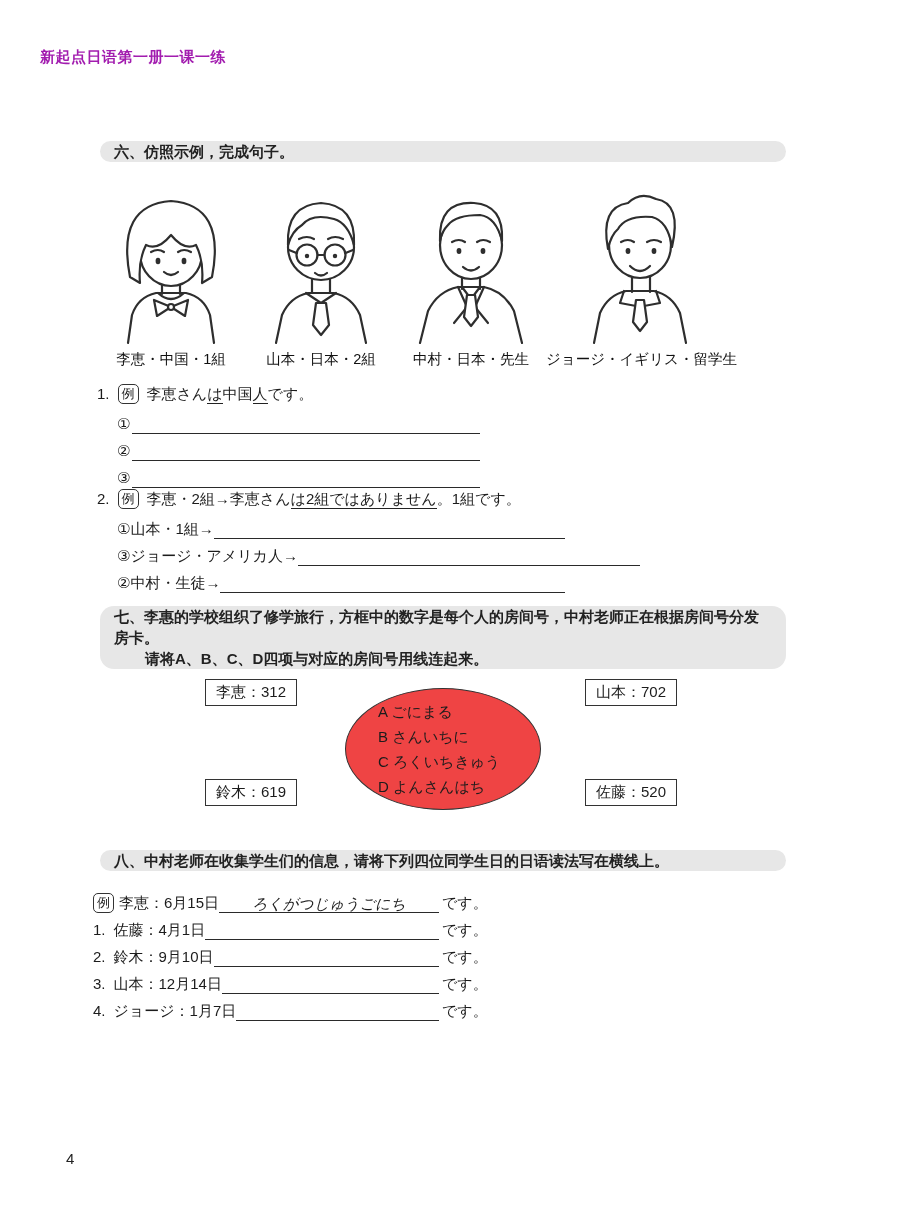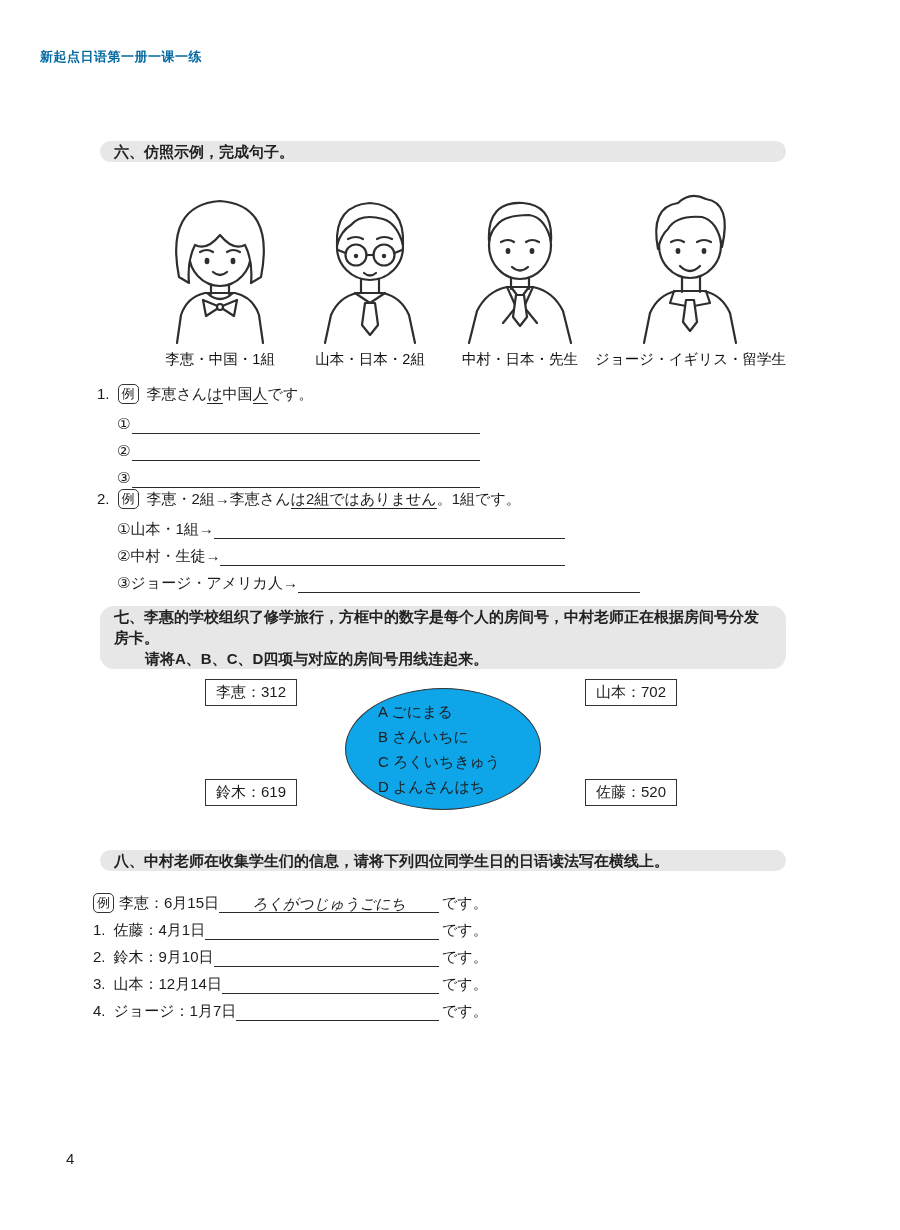--- a/index.html
+++ b/index.html
@@ -4,37 +4,37 @@
 <style>
   * { margin:0; padding:0; box-sizing:border-box; }
   html,body { background:#888; }
   body { width:900px; margin:0 auto; font-family:"Liberation Sans","DejaVu Sans",sans-serif; }
   .page {
     position:relative; width:900px; height:1230px; background:#ffffff;
     color:#1c1c1c; overflow:hidden;
   }
   .book-title {
     position:absolute; left:40px; top:48px;
-    color:#0369a1; font-size:13px; font-weight:bold; letter-spacing:.5px;
+    color:#a21caf; font-size:15px; font-weight:bold; letter-spacing:.5px;
   }
   .banner {
     position:absolute; left:100px; width:686px;
     background:#e7e7e7; border-radius:14px;
     font-weight:bold; font-size:15px; color:#222;
     padding:0 14px; line-height:21px;
   }
   .banner6 { top:141px; }
   .banner7 { top:606px; }
   .banner7 .indent { padding-left:31px; }
   .banner8 { top:850px; }
 
   
   .characters {
-    position:absolute; left:80px; top:174px; width:706px;
-    display:flex; justify-content:flex-end;
+    position:absolute; left:96px; top:174px; width:706px;
+    display:flex; justify-content:flex-start;
   }
   .character { display:flex; flex-direction:column; align-items:center; }
   .character svg { display:block; }
   .char-caption { font-size:14.5px; margin-top:4px; white-space:nowrap; color:#111; }
   .sketch { stroke:#2e2e2e; stroke-width:2.2; stroke-linecap:round; stroke-linejoin:round; fill:#fff; }
   .sketch .ln { fill:none; }
   .sketch .dot { stroke:none; fill:#2e2e2e; }
 
   
   .ex { position:absolute; left:97px; font-size:15px; line-height:20px; }
@@ -61,21 +61,21 @@
   .room-box {
     position:absolute; border:1px solid #333; background:#fff;
     font-size:15px; padding:3px 10px; white-space:nowrap;
   }
   .rb1 { left:205px; top:11px; }
   .rb2 { left:585px; top:11px; }
   .rb3 { left:205px; top:111px; }
   .rb4 { left:585px; top:111px; }
   .options-ellipse {
     position:absolute; left:345px; top:20px; width:196px; height:122px;
-    border:1.5px solid #333; border-radius:50%; background:#0ea5e9;
+    border:1.5px solid #333; border-radius:50%; background:#ef4444;
     display:flex; flex-direction:column; justify-content:center;
     padding-left:32px; font-size:15px; line-height:25px;
   }
 
   
   .s8 { position:absolute; left:93px; top:893px; font-size:15px; }
   .s8-row { display:flex; align-items:flex-end; margin-bottom:7px; line-height:20px; }
   .s8-main { display:flex; align-items:flex-end; width:346px; }
   .s8-num { margin-right:8px; }
   .s8-label { white-space:nowrap; }
@@ -199,26 +199,26 @@
   <div class="ex ex2">
     <div class="ex-head">
       <span class="ex-num">2.</span>
       <span class="rei">例</span>
       <span><span>李恵・2組→李恵さん</span><span class="u">は2組ではありません</span><span>。1組です。</span></span>
     </div>
     <div class="blank-row w12">
       <span class="item-label">①山本・1組→</span>
       <span class="blank"></span>
     </div>
+    <div class="blank-row w3">
+      <span class="item-label">③ジョージ・アメリカ人→</span>
+      <span class="blank"></span>
+    </div>
     <div class="blank-row w12">
       <span class="item-label">②中村・生徒→</span>
-      <span class="blank"></span>
-    </div>
-    <div class="blank-row w3">
-      <span class="item-label">③ジョージ・アメリカ人→</span>
       <span class="blank"></span>
     </div>
   </div>
 
   <div class="banner banner7">
     <div>七、李惠的学校组织了修学旅行，方框中的数字是每个人的房间号，中村老师正在根据房间号分发房卡。</div>
     <div class="indent">请将A、B、C、D四项与对应的房间号用线连起来。</div>
   </div>
 
   <div class="diagram">

